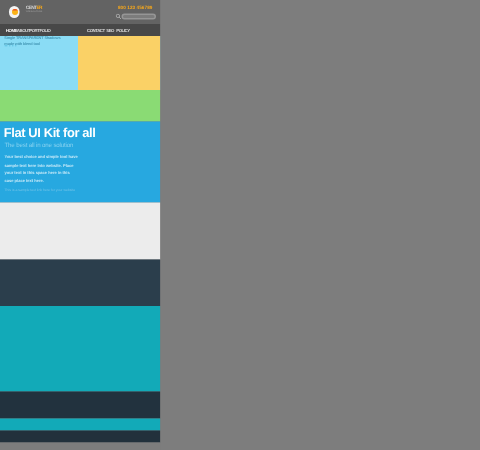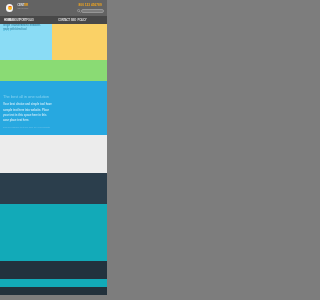--- a/index.html
+++ b/index.html
@@ -112,20 +112,21 @@
         <i></i>
         <i></i>
         <i></i>
         <i></i>
         <i></i>
       </div>
   </div>
   <div class="sec" id="green"></div>
 
   <div class="sec" id="blue">
+    <div class="b-title">Flat UI Kit for all</div>
     <div class="b-sub">The best all in one solution</div>
     <div class="b-para">Your best choice and simple tool have sample text here into website. Place your text in this space here in this case place text here.</div>
     <div class="b-link">This is a sample text link here for your website</div>
   </div>
 
   <div class="sec" id="features"></div>
   <div class="sec" id="darksec"></div>
   <div class="sec" id="teal"></div>
   <div class="sec" id="darksec2"></div>
   <div class="sec" id="footnav"></div>

